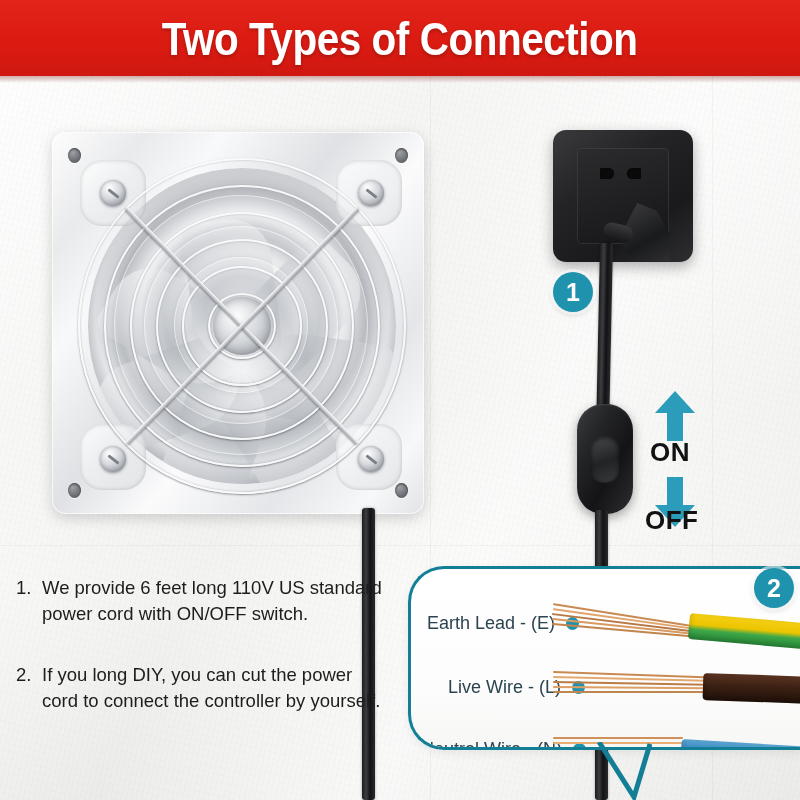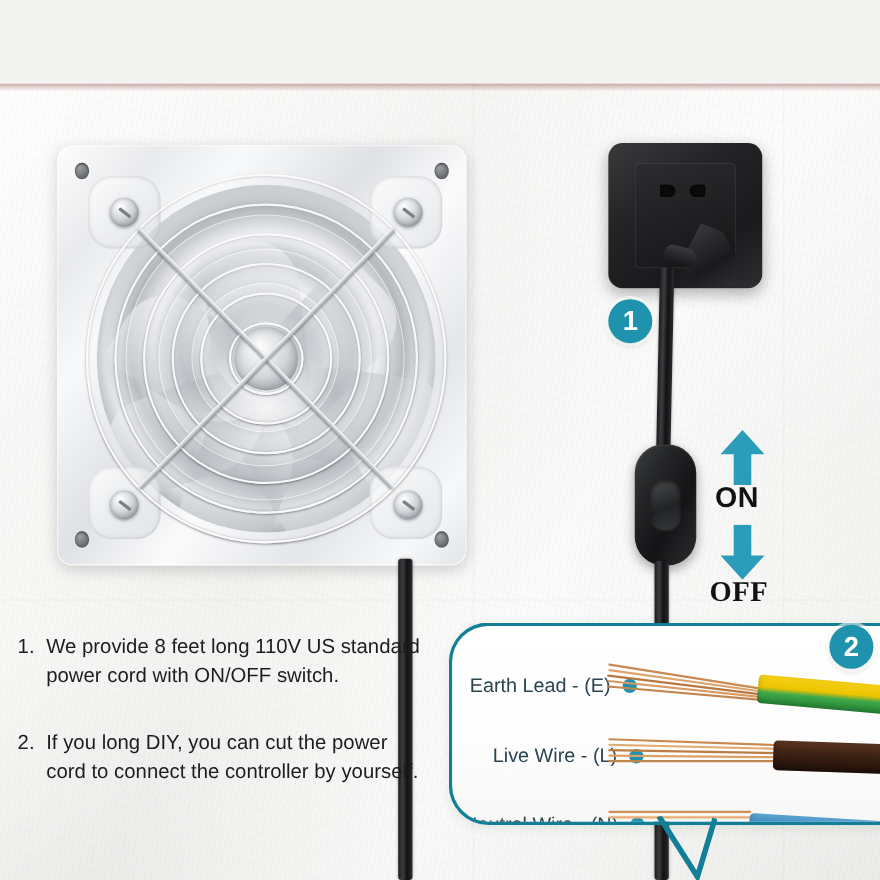--- a/index.html
+++ b/index.html
@@ -339,20 +339,23 @@
 <body>
 
 <div id="stage">
 
   <div class="wall">
     <div class="wall-seam" style="left:430px; top:0; width:1px; height:725px;"></div>
     <div class="wall-seam" style="left:0; top:470px; width:800px; height:1px;"></div>
     <div class="wall-seam" style="left:712px; top:0; width:1px; height:725px;"></div>
   </div>
 
+  <div class="banner">
+    <div class="banner-title">Two Types of Connection</div>
+  </div>
   <div class="banner-shadow"></div>
 
   <div class="fan-wrap">
     <div class="fan-plate">
       <div class="plate-hole" style="left:16px; top:16px;"></div>
       <div class="plate-hole" style="left:343px; top:16px;"></div>
       <div class="plate-hole" style="left:16px; top:351px;"></div>
       <div class="plate-hole" style="left:343px; top:351px;"></div>
 
       <div class="fan-bowl">
@@ -421,26 +424,26 @@
       <polygon points="21,0 41,22 29,22 29,50 13,50 13,22 1,22" fill="#2b9cba"></polygon>
     </svg>
   </div>
   <div class="onoff-label" style="left:650px; top:437px;">ON</div>
 
   <div class="arrow" style="left:654px; top:477px;">
     <svg viewBox="0 0 42 50" width="42" height="50">
       <polygon points="21,50 41,28 29,28 29,0 13,0 13,28 1,28" fill="#2b9cba"></polygon>
     </svg>
   </div>
-  <div class="onoff-label" style="left:645px; top:523px;font-family:Liberation Serif, serif;">OFF</div>
+  <div class="onoff-label" style="left:645px; top:505px;">OFF</div>
 
   <div class="notes">
     <div class="note">
       <div class="note-num">1.</div>
-      <div class="note-text">We provide 8 feet long 110V US standard power cord with ON/OFF switch.</div>
+      <div class="note-text">We provide 6 feet long 110V US standard power cord with ON/OFF switch.</div>
     </div>
     <div class="note">
       <div class="note-num">2.</div>
       <div class="note-text">If you long DIY, you can cut the power cord to connect the controller by yourself.</div>
     </div>
   </div>
 
   <div class="callout">
 
     <div class="wire-row" style="left:16px; top:44px;">

